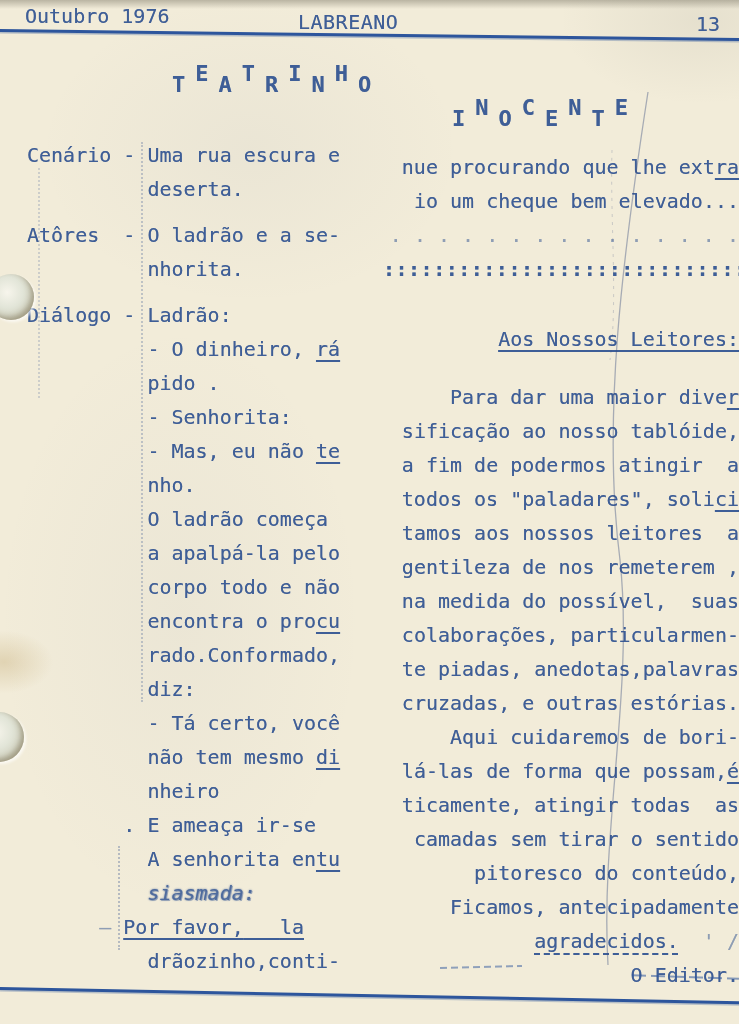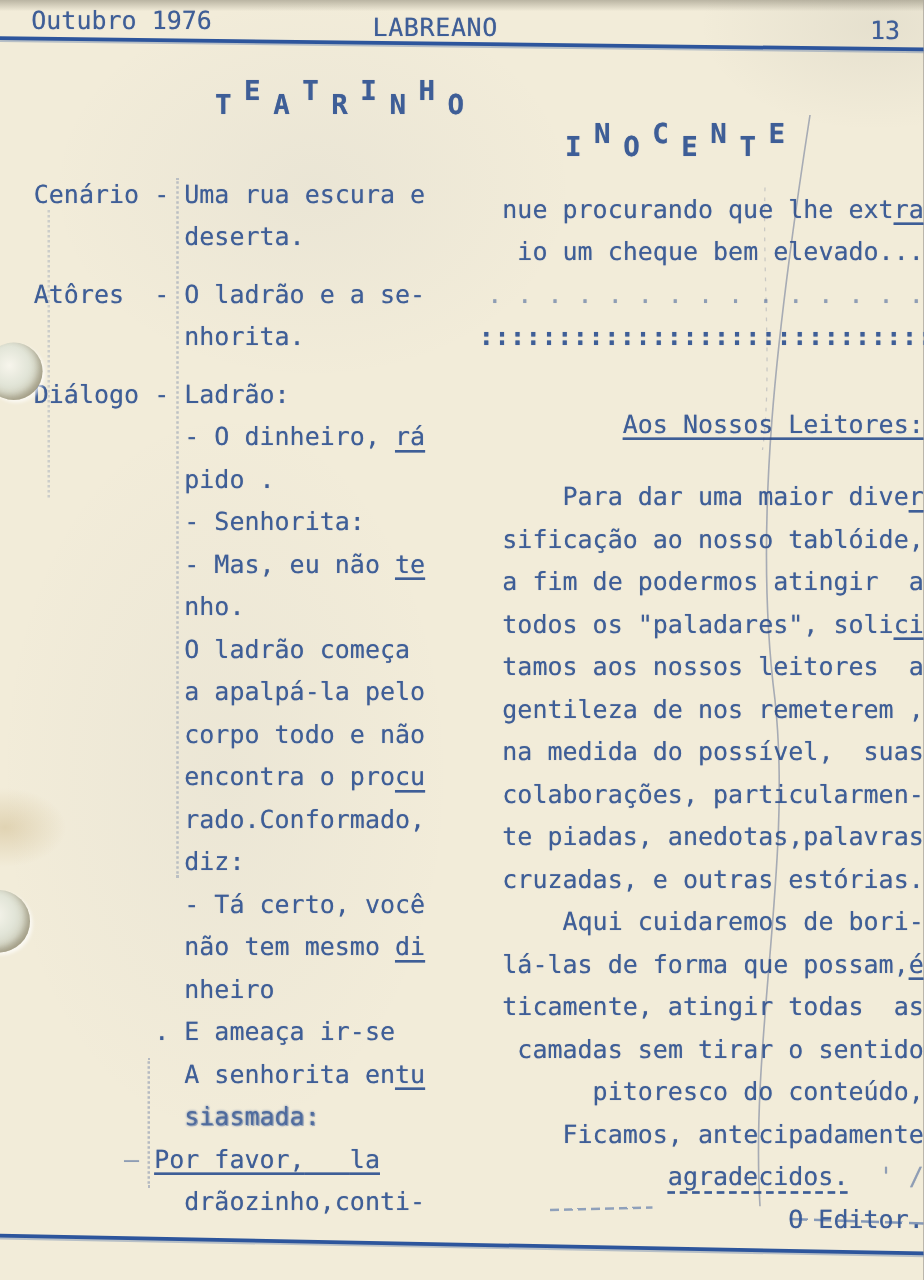--- a/index.html
+++ b/index.html
@@ -36,21 +36,21 @@
   .col{position:absolute;font-size:20px;line-height:34px;white-space:pre;}
   .col-left{left:27px;top:138px;width:352px;}
   .col-right{left:383px;top:150px;width:356px;text-align:right;}
   .line{height:34px;}
   .line.gap{height:12px;}
   .line span{display:inline-block;}
   .u{text-decoration:underline;text-decoration-thickness:1.5px;text-underline-offset:4px;}
   .ud{text-decoration:underline dashed;text-decoration-thickness:1.5px;text-underline-offset:5px;}
   .faint{opacity:0.55;}
   .bold{font-weight:bold;letter-spacing:0.5px;}
-  .sm{text-shadow:0 0 2px rgba(62,94,151,0.9),1px 1px 0 rgba(62,94,151,0.45);opacity:0.9;}
+  .sm{text-shadow:0 0 2px rgba(62,94,151,0.9),1px 1px 0 rgba(62,94,151,0.45);opacity:0.9;font-style:italic;}
   .fold-v{position:absolute;width:0;border-left:2px dotted rgba(70,95,150,0.30);pointer-events:none;}
   .fold-1{left:141px;top:142px;height:560px;}
   .fold-2{left:38px;top:168px;height:230px;border-left-color:rgba(70,95,150,0.22);}
   .fold-3{left:118px;top:846px;height:104px;border-left-color:rgba(70,95,150,0.35);}
   .crease{position:absolute;left:0;top:0;pointer-events:none;}
   .dash-line{position:absolute;height:2px;background:rgba(45,85,156,0.5);pointer-events:none;}
   .dash-editor-left{left:440px;top:966px;width:82px;transform:rotate(-1.5deg);
     background:repeating-linear-gradient(90deg,rgba(45,85,156,0.5) 0 7px,transparent 7px 11px);}
   .dash-editor-right{left:632px;top:976px;width:107px;transform:rotate(2deg);
     background:repeating-linear-gradient(90deg,rgba(45,85,156,0.55) 0 14px,transparent 14px 19px);}

